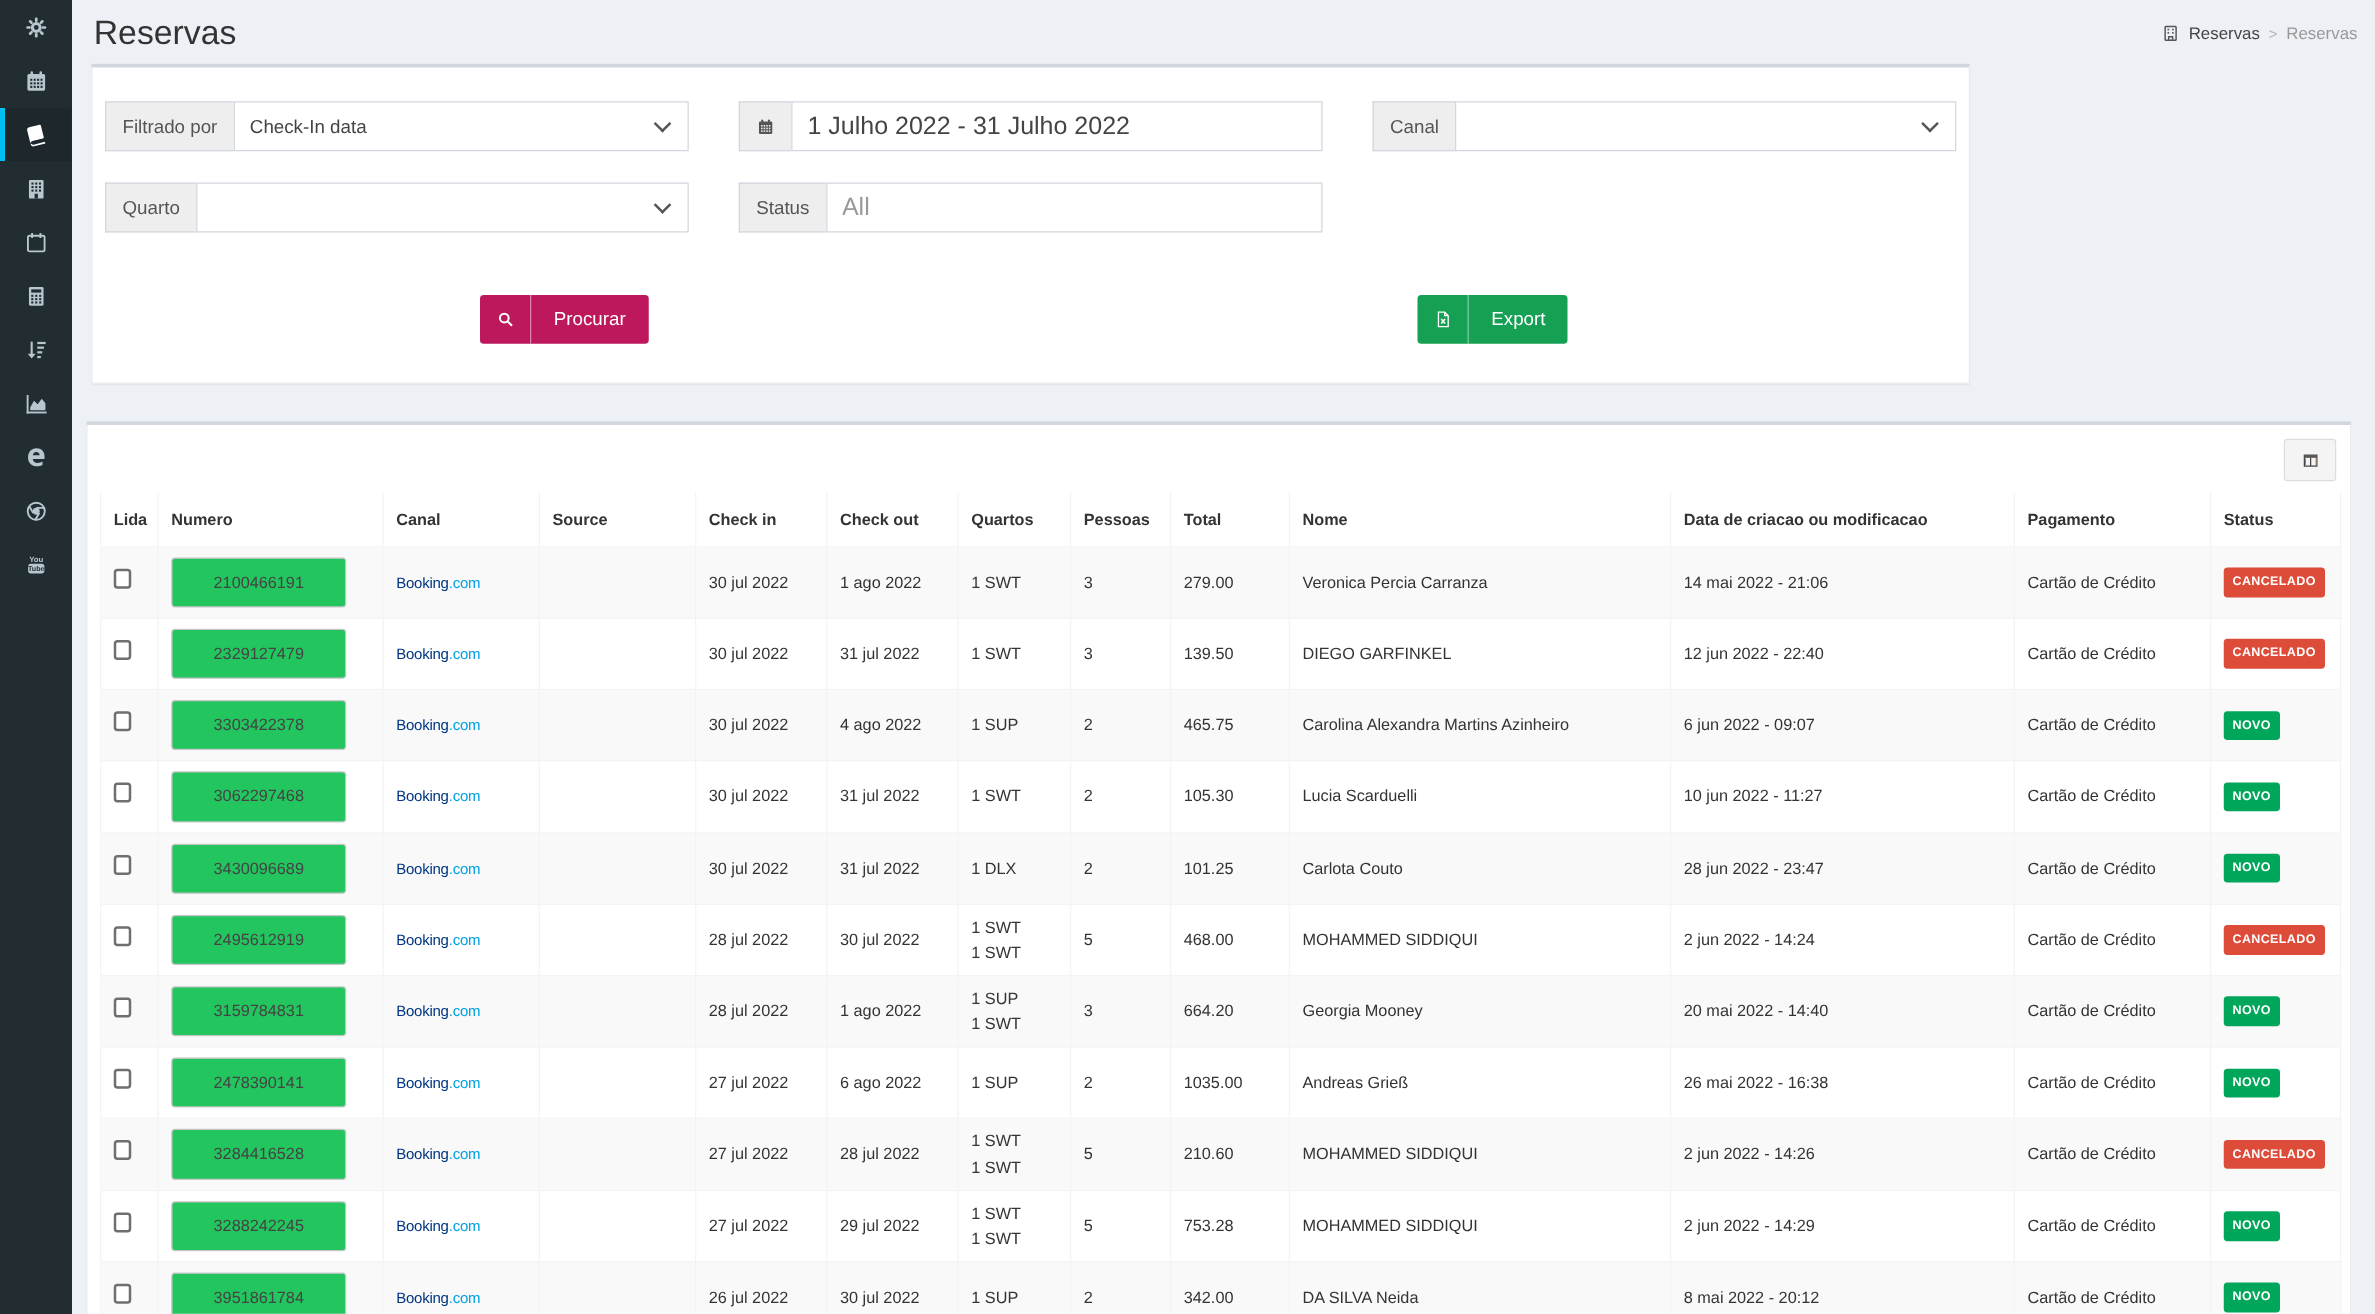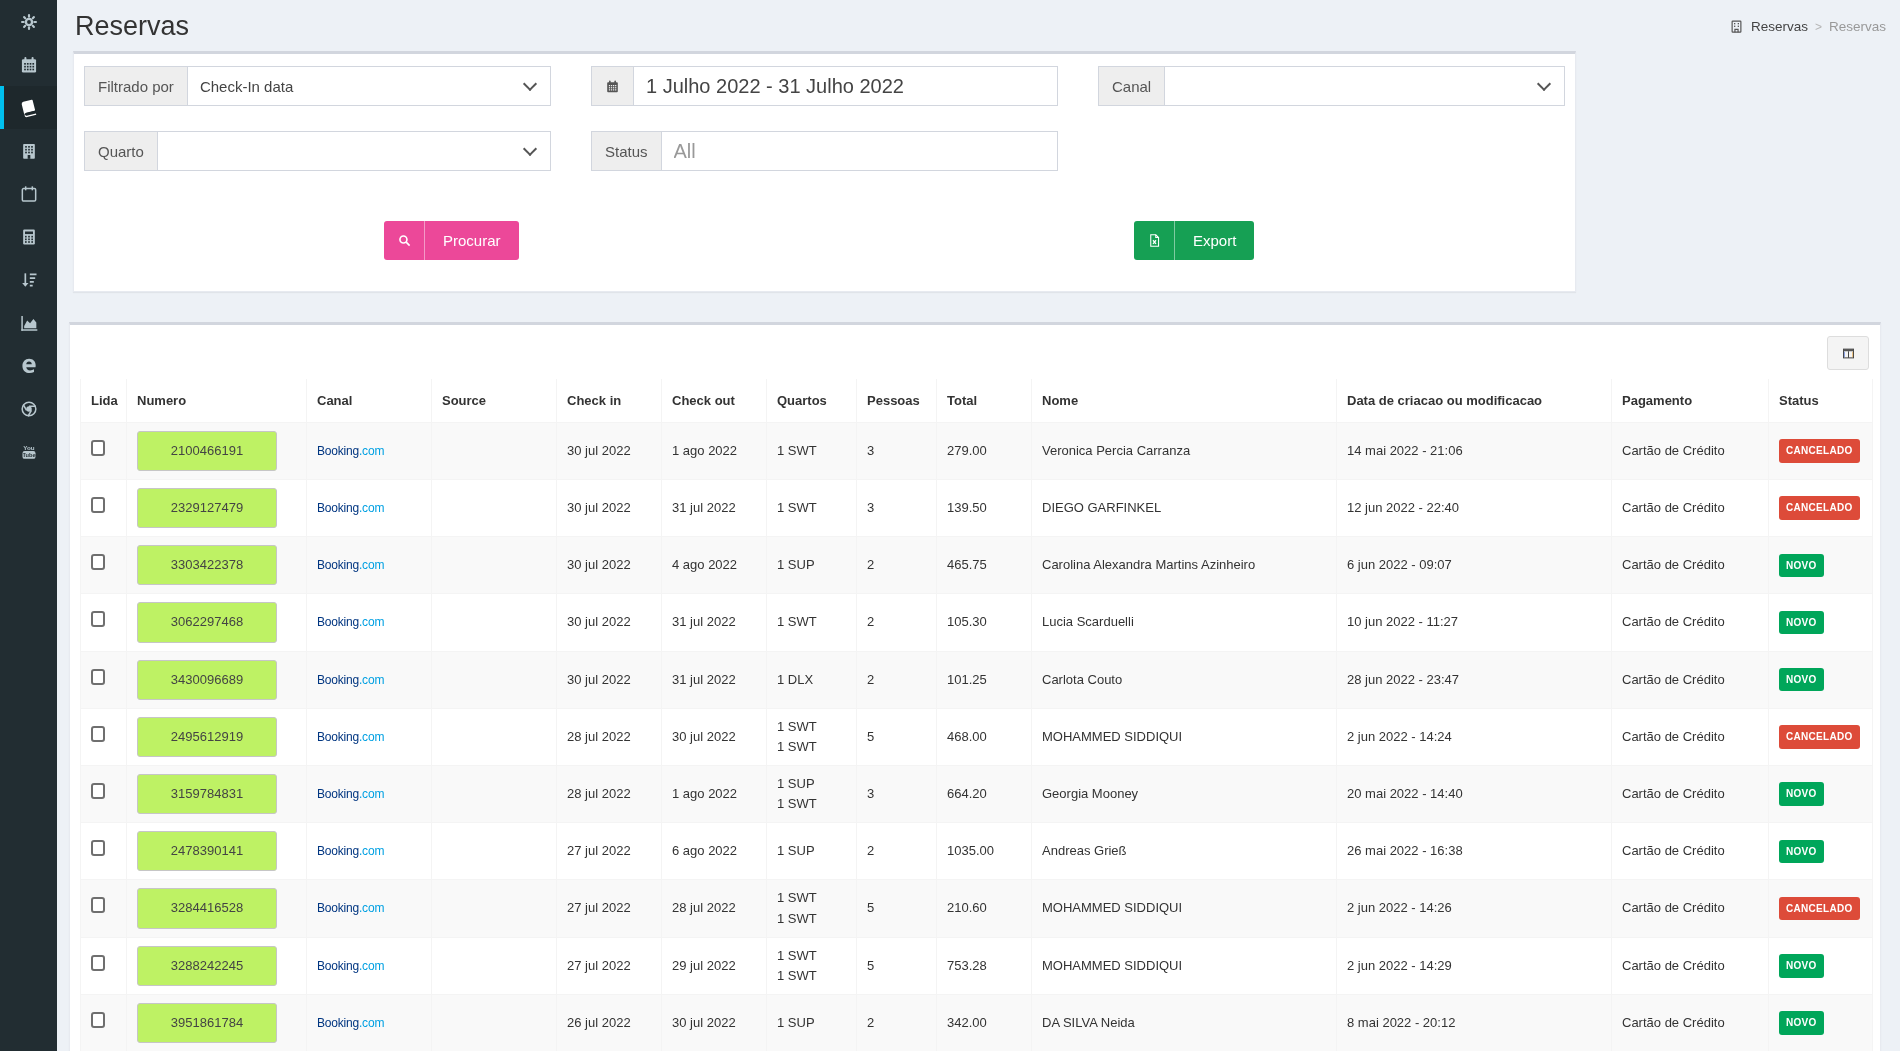--- a/index.html
+++ b/index.html
@@ -20,21 +20,21 @@
     padding:11px 14px 9px 18px; }
   .page-title { margin:0; font-size:27px; font-weight:500; color:#333; }
   .breadcrumb { display:flex; align-items:center; gap:7px; font-size:13.5px; color:#444; }
   .breadcrumb .bc-icon { color:#555; }
   .breadcrumb .sep { color:#b5b5b5; font-size:12px; }
   .breadcrumb .current { color:#999; }
 
   
   .box { background:#fff; border:1px solid #e7eaf0; border-top:3px solid #d2d6de;
     box-shadow:0 1px 1px rgba(0,0,0,.05); }
-  .filter-box { margin:0 0 30px 16px; width:1503px; padding:12px 10px 31px; }
+  .filter-box { margin:0 0 30px 16px; width:1503px; padding:27px 10px 31px; }
   .table-box { margin:0 19px 0 12px; padding:10px; height:780px; }
 
   
   .f-grid { display:grid; grid-template-columns:1fr 1fr 1fr; column-gap:40px; row-gap:25px; }
   .btn-grid { display:grid; grid-template-columns:1fr 1fr 1fr; column-gap:40px; margin-top:50px; }
   .igroup { display:flex; height:40px; }
   .addon { background:#eee; border:1px solid #d2d6de; border-right:0; display:flex;
     align-items:center; padding:0 13px; color:#555; font-size:15px; white-space:nowrap; }
   .addon .ic-sm { color:#555; }
   .field { flex:1; border:1px solid #d2d6de; background:#fff; position:relative;
@@ -48,39 +48,39 @@
   .field input { border:0; outline:0; width:100%; height:100%; font-size:20px; color:#444;
     background:transparent; padding:0 12px; font-family:inherit; }
   .field input::placeholder { color:#999; }
   .field.gray { background:#e8e8e8; }
 
   .btn { display:inline-flex; align-items:stretch; height:39px; border-radius:3px; color:#fff;
     font-size:15px; border:none; cursor:pointer; padding:0; overflow:hidden; font-family:inherit; }
   .btn .icseg { width:41px; display:flex; align-items:center; justify-content:center;
     border-right:1px solid rgba(255,255,255,.45); }
   .btn .lbl { display:flex; align-items:center; padding:0 18px; font-weight:500; }
-  .btn-search { background:#ec4899; margin-left:300px; }
+  .btn-search { background:#be185d; margin-left:300px; }
   .btn-export { background:#16a054; margin-left:36px; justify-self:start; }
 
   
   .toolbar { display:flex; justify-content:flex-end; padding:1px 1px 9px; }
   .cols-btn { width:42px; height:34px; background:#f4f4f4; border:1px solid #ddd;
     border-radius:3px; display:flex; align-items:center; justify-content:center; cursor:pointer; }
 
   table { border-collapse:collapse; width:100%; table-layout:fixed; font-size:13px; color:#333; }
   th { font-weight:700; text-align:left; padding:14px 10px; border:1px solid #f4f4f4;
     border-top:0; background:#fff; }
   td { padding:8px 10px; height:57px; vertical-align:middle; border:1px solid #f4f4f4;
     line-height:1.55; }
   tbody tr:nth-child(odd) { background:#f9f9f9; }
 
   .cb { display:inline-block; width:14px; height:16px; border:2px solid #6f6f6f;
     border-radius:3px; background:#fff; cursor:pointer; }
   .num-box { display:inline-block; min-width:140px; text-align:center; padding:9px 10px;
-    background:#bef264; border:1px solid #c6c6c6; border-radius:3px; color:#444; cursor:pointer; }
+    background:#22c55e; border:1px solid #c6c6c6; border-radius:3px; color:#444; cursor:pointer; }
   .booking-logo { font-weight:normal; font-size:12px; letter-spacing:-.2px; }
   .badge { display:inline-block; color:#fff; font-weight:bold; font-size:10px;
     padding:4px 7px; border-radius:3px; letter-spacing:.3px; }
 </style>
 </head>
 <body>
 
 <div class="sidebar">
   <div class="side-item">
     <svg class="ic" viewBox="0 0 24 24" fill="currentColor">

